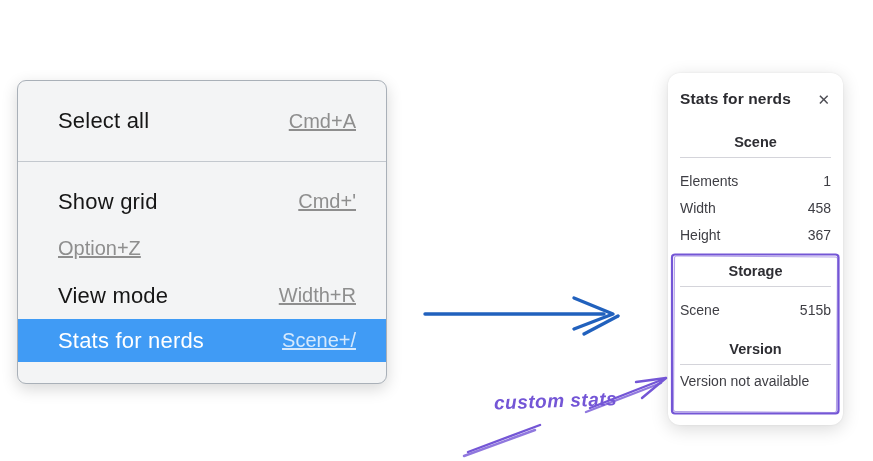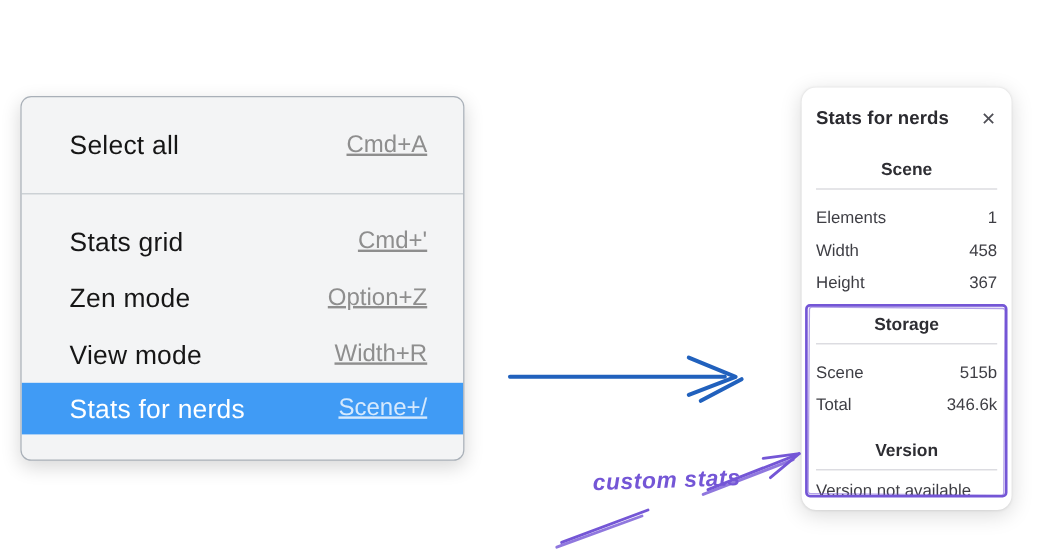--- a/index.html
+++ b/index.html
@@ -174,25 +174,24 @@
   <div class="context-menu">
     <div class="menu-group-top">
       <div class="menu-item">
         <span class="mi-label">Select all</span>
         <span class="mi-shortcut">Cmd+A</span>
       </div>
     </div>
     <div class="menu-divider"></div>
     <div class="menu-group-bottom">
       <div class="menu-item">
-        <span class="mi-label">Stats grid</span>
+        <span class="mi-label">Show grid</span>
         <span class="mi-shortcut">Cmd+'</span>
       </div>
       <div class="menu-item">
-        <span class="mi-label">Zen mode</span>
         <span class="mi-shortcut">Option+Z</span>
       </div>
       <div class="menu-item">
         <span class="mi-label">View mode</span>
         <span class="mi-shortcut">Width+R</span>
       </div>
       <div class="menu-item highlighted">
         <span class="mi-label">Stats for nerds</span>
         <span class="mi-shortcut">Scene+/</span>
       </div>
@@ -230,24 +229,20 @@
       </div>
     </div>
 
     <div class="section sec-storage">
       <div class="section-heading">Storage</div>
       <div class="hairline"></div>
       <div class="rows">
         <div class="stat-row">
           <span>Scene</span>
           <span>515b</span>
-        </div>
-        <div class="stat-row">
-          <span>Total</span>
-          <span>346.6k</span>
         </div>
       </div>
     </div>
 
     <div class="section sec-version">
       <div class="section-heading">Version</div>
       <div class="hairline"></div>
       <div class="version-note">Version not available</div>
     </div>
   </div>

